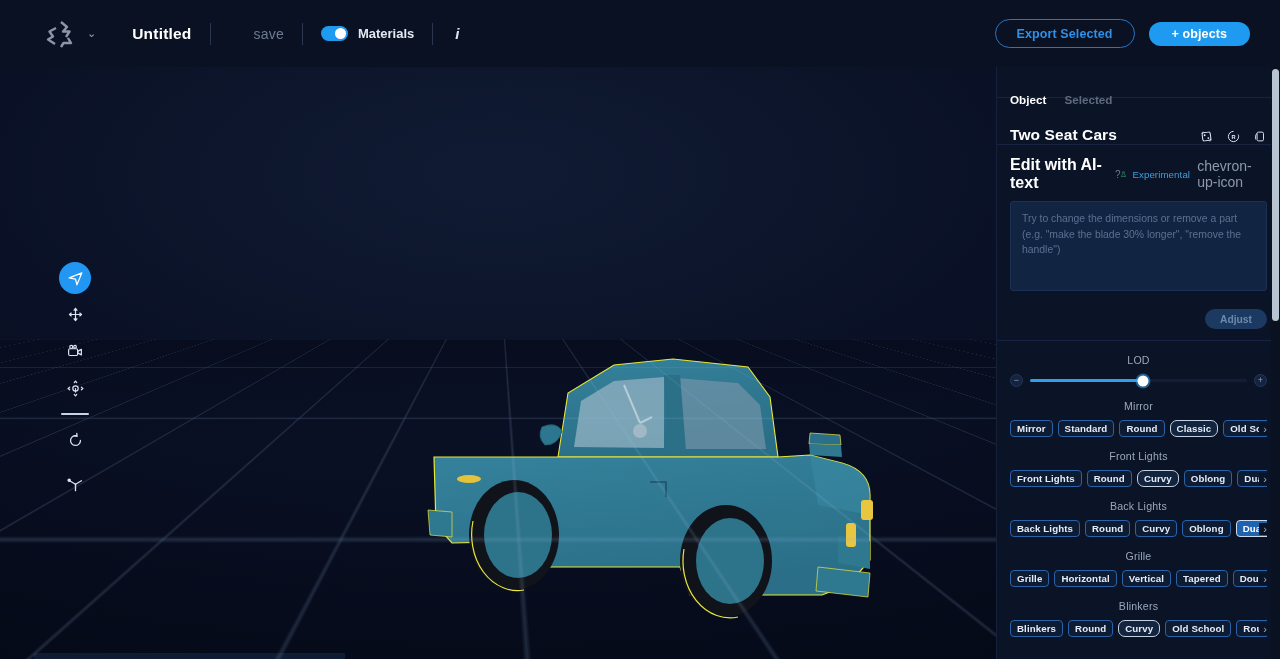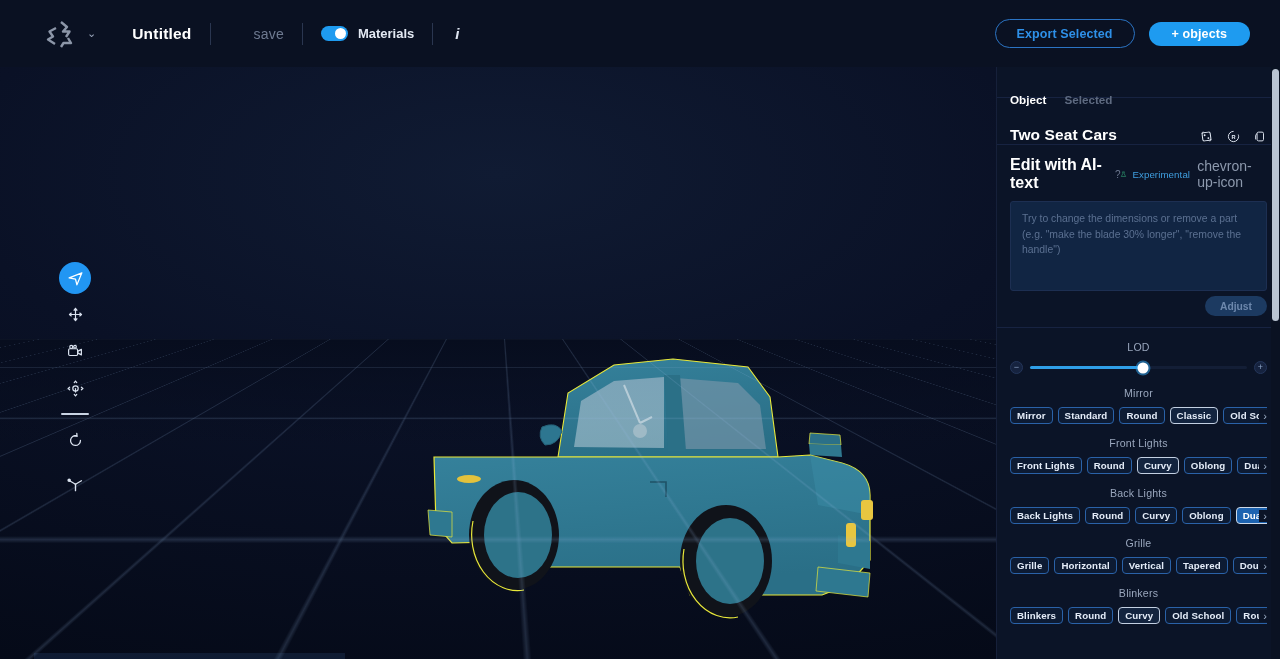--- a/index.html
+++ b/index.html
@@ -140,21 +140,21 @@
   .exp-text { font-size: 9.7px; color:#3f9fe0; letter-spacing:.1px; }
   .chev-up { color:#8d99ad; font-size: 14px; margin-left:2px; }
 
   .ai-box {
     margin: 9px 13px 0; height: 90px; border-radius: 3px;
     background:#112votes; background:#112543; border:1px solid #1d2f52;
     padding: 9px 11px;
   }
   .ai-placeholder { font-size: 10.4px; line-height: 15.5px; color:#5b7091; }
 
-  .adjust-row { display:flex; justify-content:flex-end; padding: 5px 13px 0; }
+  .adjust-row { display:flex; justify-content:flex-end; padding: 18px 13px 0; }
   .btn-adjust {
     height: 20px; padding: 0 15px; border-radius: 11px;
     background:#1c3a61; color:#6d88ad; border:none;
     font-size: 10.3px; font-family: inherit; font-weight:600; cursor:pointer;
   }
 
   .panel-div { height:1px; background:#172341; margin-top: 11px; }
 
   .sec { padding: 13px 13px 0; }
   .sec-label { font-size: 10.6px; color:#9aa7bd; margin-bottom: 8px; letter-spacing:.2px;text-align:center; }
@@ -180,21 +180,21 @@
 
   
   .opt-row { display:flex; align-items:center; gap:5px; position:relative; padding-right:14px; overflow:hidden; }
   .chip {
     height: 17px; padding: 0 6px; border-radius: 4px;
     border: 1px solid #2a62a8; background:#0d1b33;
     color:#e4ecf8; font-size: 9.7px; font-weight:700; white-space:nowrap;
     display:flex; align-items:center; cursor:pointer; flex:none;
     font-family: inherit; letter-spacing:.1px;
   }
-  .chip.sel-outline { border-color:#c3d0e2; background:#13243f; }
+  .chip.sel-outline { border-color:#c3d0e2; background:#13243f;border-radius:7px; }
   .chip.sel-fill { background:#1d63b0; border-color:#cdd9e8; color:#ffffff; }
   .row-arrow {
     position:absolute; right:0; top:50%; transform:translateY(-50%);
     color:#9fb0c8; font-size: 11px; cursor:pointer; padding-left:4px;
     background:#0b1427;
   }
 
   
   .pscroll {
     position:absolute; top:0; right:0; width:9px; height:592px; background:#0a1222;

